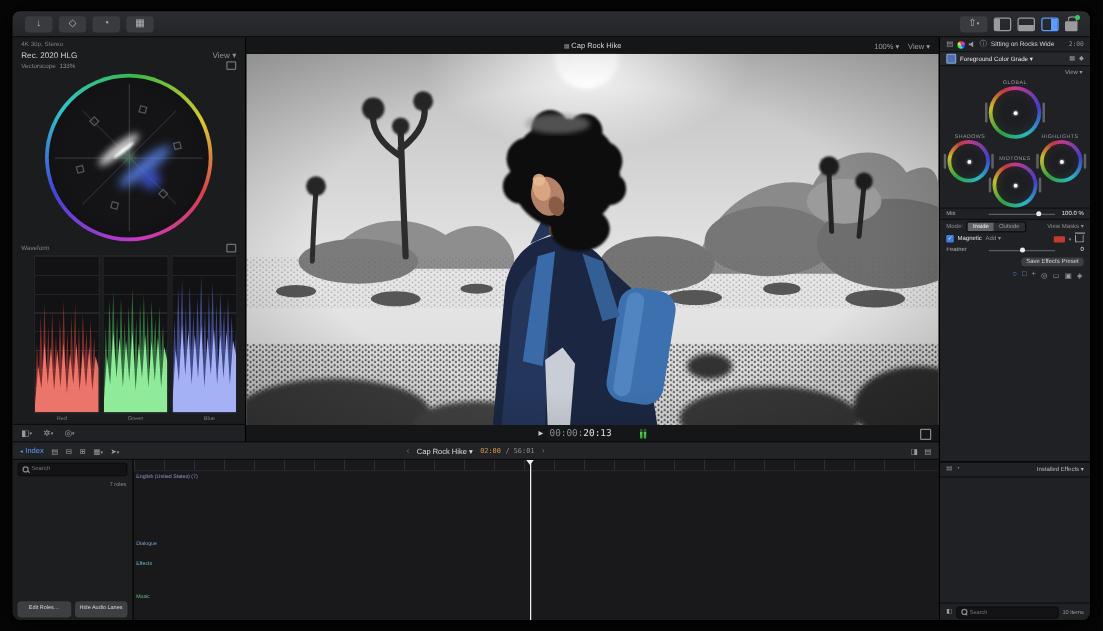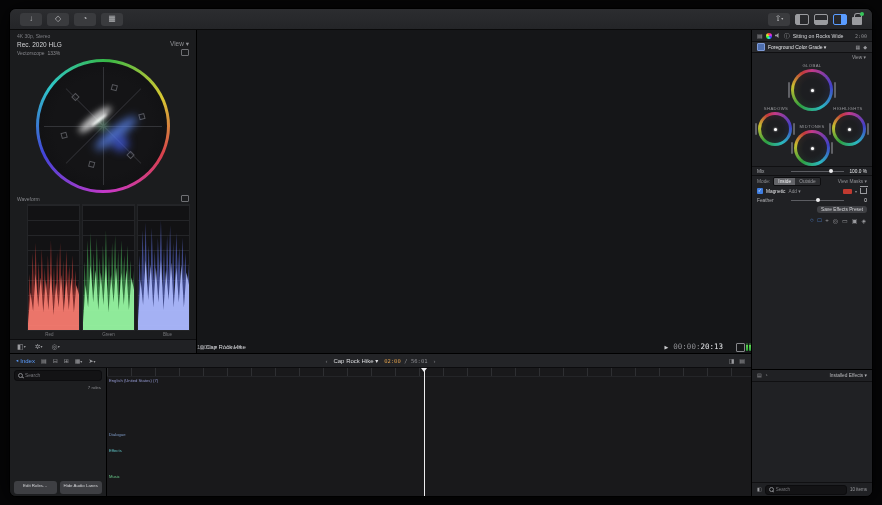--- a/index.html
+++ b/index.html
@@ -55,21 +55,21 @@
   .wf-scale{position:absolute;left:0;top:0;bottom:0;width:10px;}
   .wf-panel{flex:1;position:relative;background:#121214;border:1px solid #232427;overflow:hidden;
     background-image:repeating-linear-gradient(to bottom,#242528 0 1px,transparent 1px 15px);}
   .wf-panel svg{position:absolute;inset:0;width:100%;height:100%;}
   .wf-channels{display:flex;padding-left:11px;gap:2px;flex:none;}
   .wf-channels span{flex:1;text-align:center;font-size:4.5px;color:#77787c;padding:1px 0 2px;}
   .scopes-toolbar{height:13px;border-top:1px solid #0c0c0e;display:flex;gap:9px;padding:0 7px;align-items:center;
     color:#9a9b9f;font-size:7px;flex:none;background:#202124;}
   .scopes-toolbar b{font-size:4px;font-weight:normal;vertical-align:1px;}
   
-  .viewer{flex:1;background:#151618;display:flex;min-width:0;align-items:flex-end;}
+  .viewer{flex:1;background:#151618;display:flex;flex-direction:column;min-width:0;}
   .viewer-top{height:13px;display:flex;align-items:center;font-size:6px;color:#c8c9cc;position:relative;flex:none;}
   .viewer-title{position:absolute;left:0;right:0;text-align:center;color:#d4d5d8;}
   .viewer-top-right{margin-left:auto;padding-right:7px;display:flex;gap:7px;color:#9a9b9f;position:relative;}
   .viewer-stage{flex:1;position:relative;background:#000;overflow:hidden;min-height:0;}
   .viewer-stage svg{position:absolute;inset:0;width:100%;height:100%;}
   .viewer-bottom{height:13px;display:flex;align-items:center;justify-content:center;gap:5px;position:relative;
     font-size:7.5px;flex:none;background:#151618;}
   .meters{display:flex;gap:1px;margin-left:18px;}
   .meters i{width:2px;height:8px;background:linear-gradient(to top,#2f9f3c,#59d24e 70%,#2c5a2f 70%);border-radius:1px;}
   .fs-ic{position:absolute;right:6px;top:3px;width:7px;height:7px;border:1px solid #85868a;border-radius:1px;}

